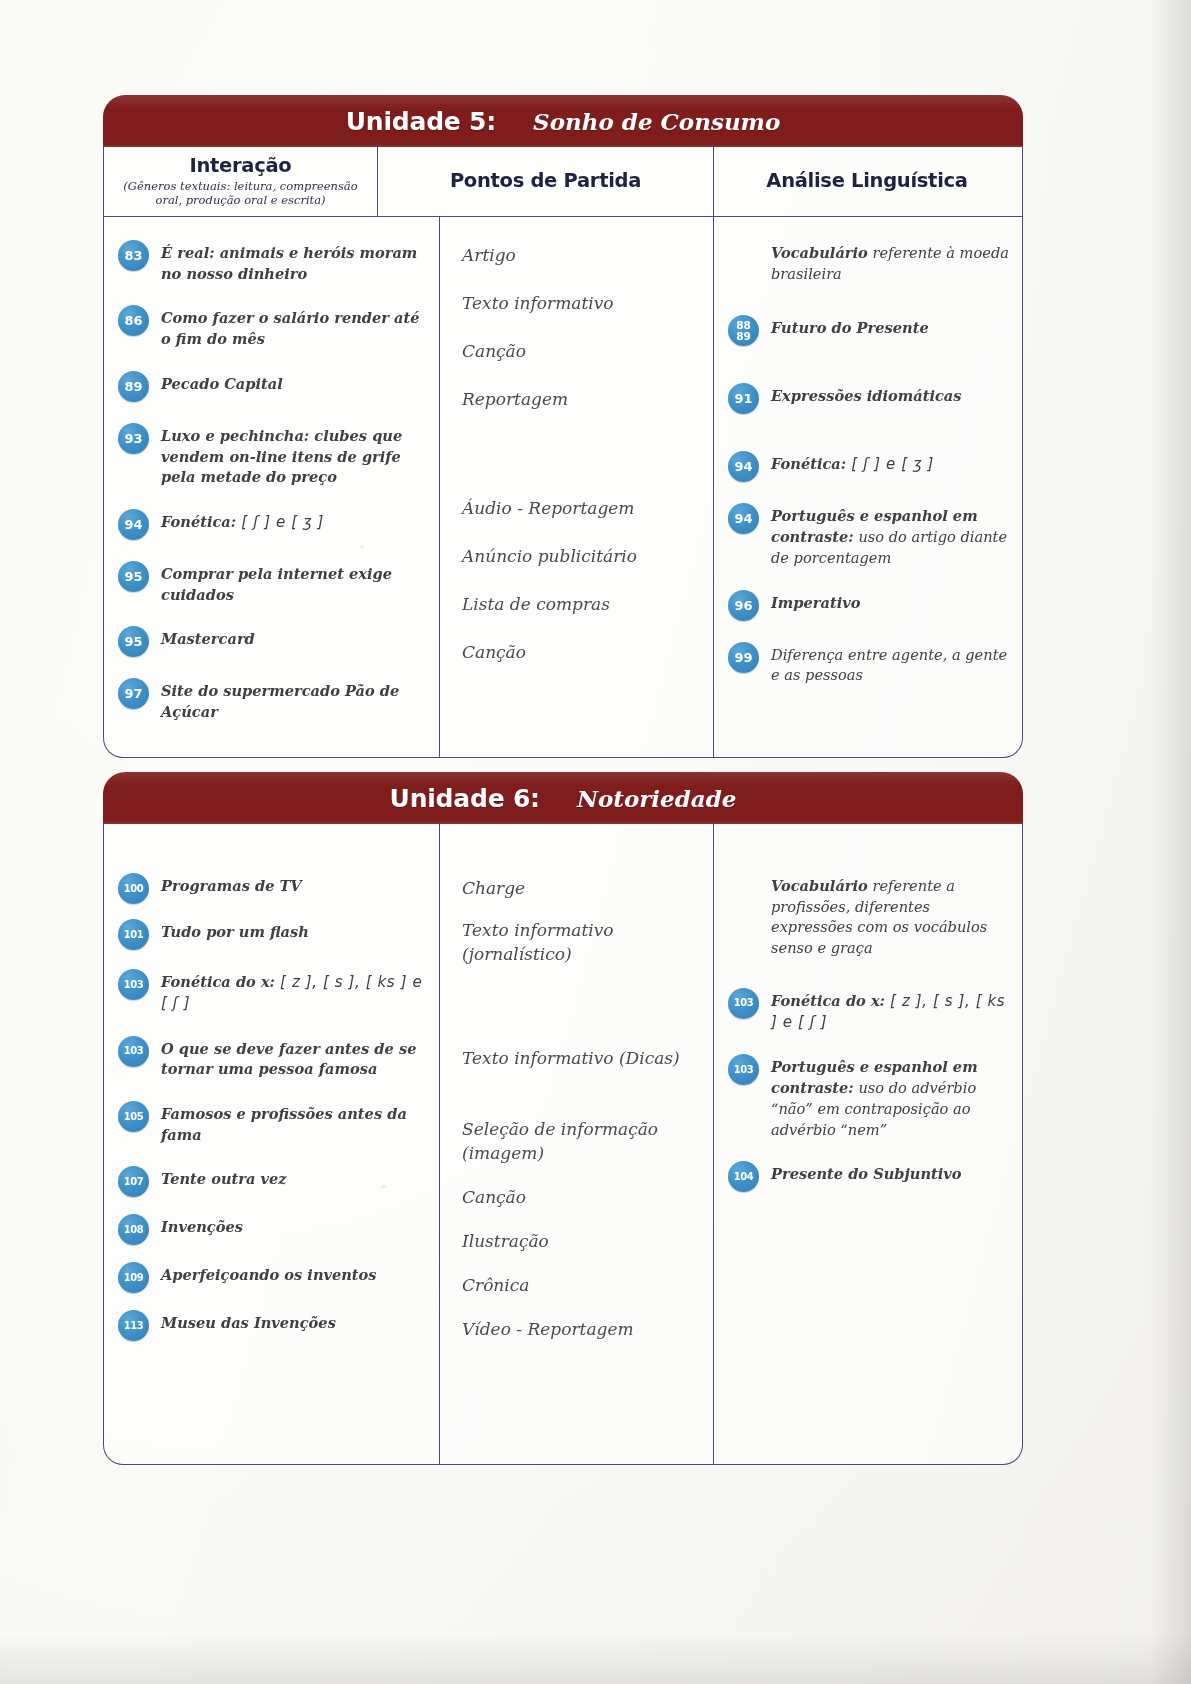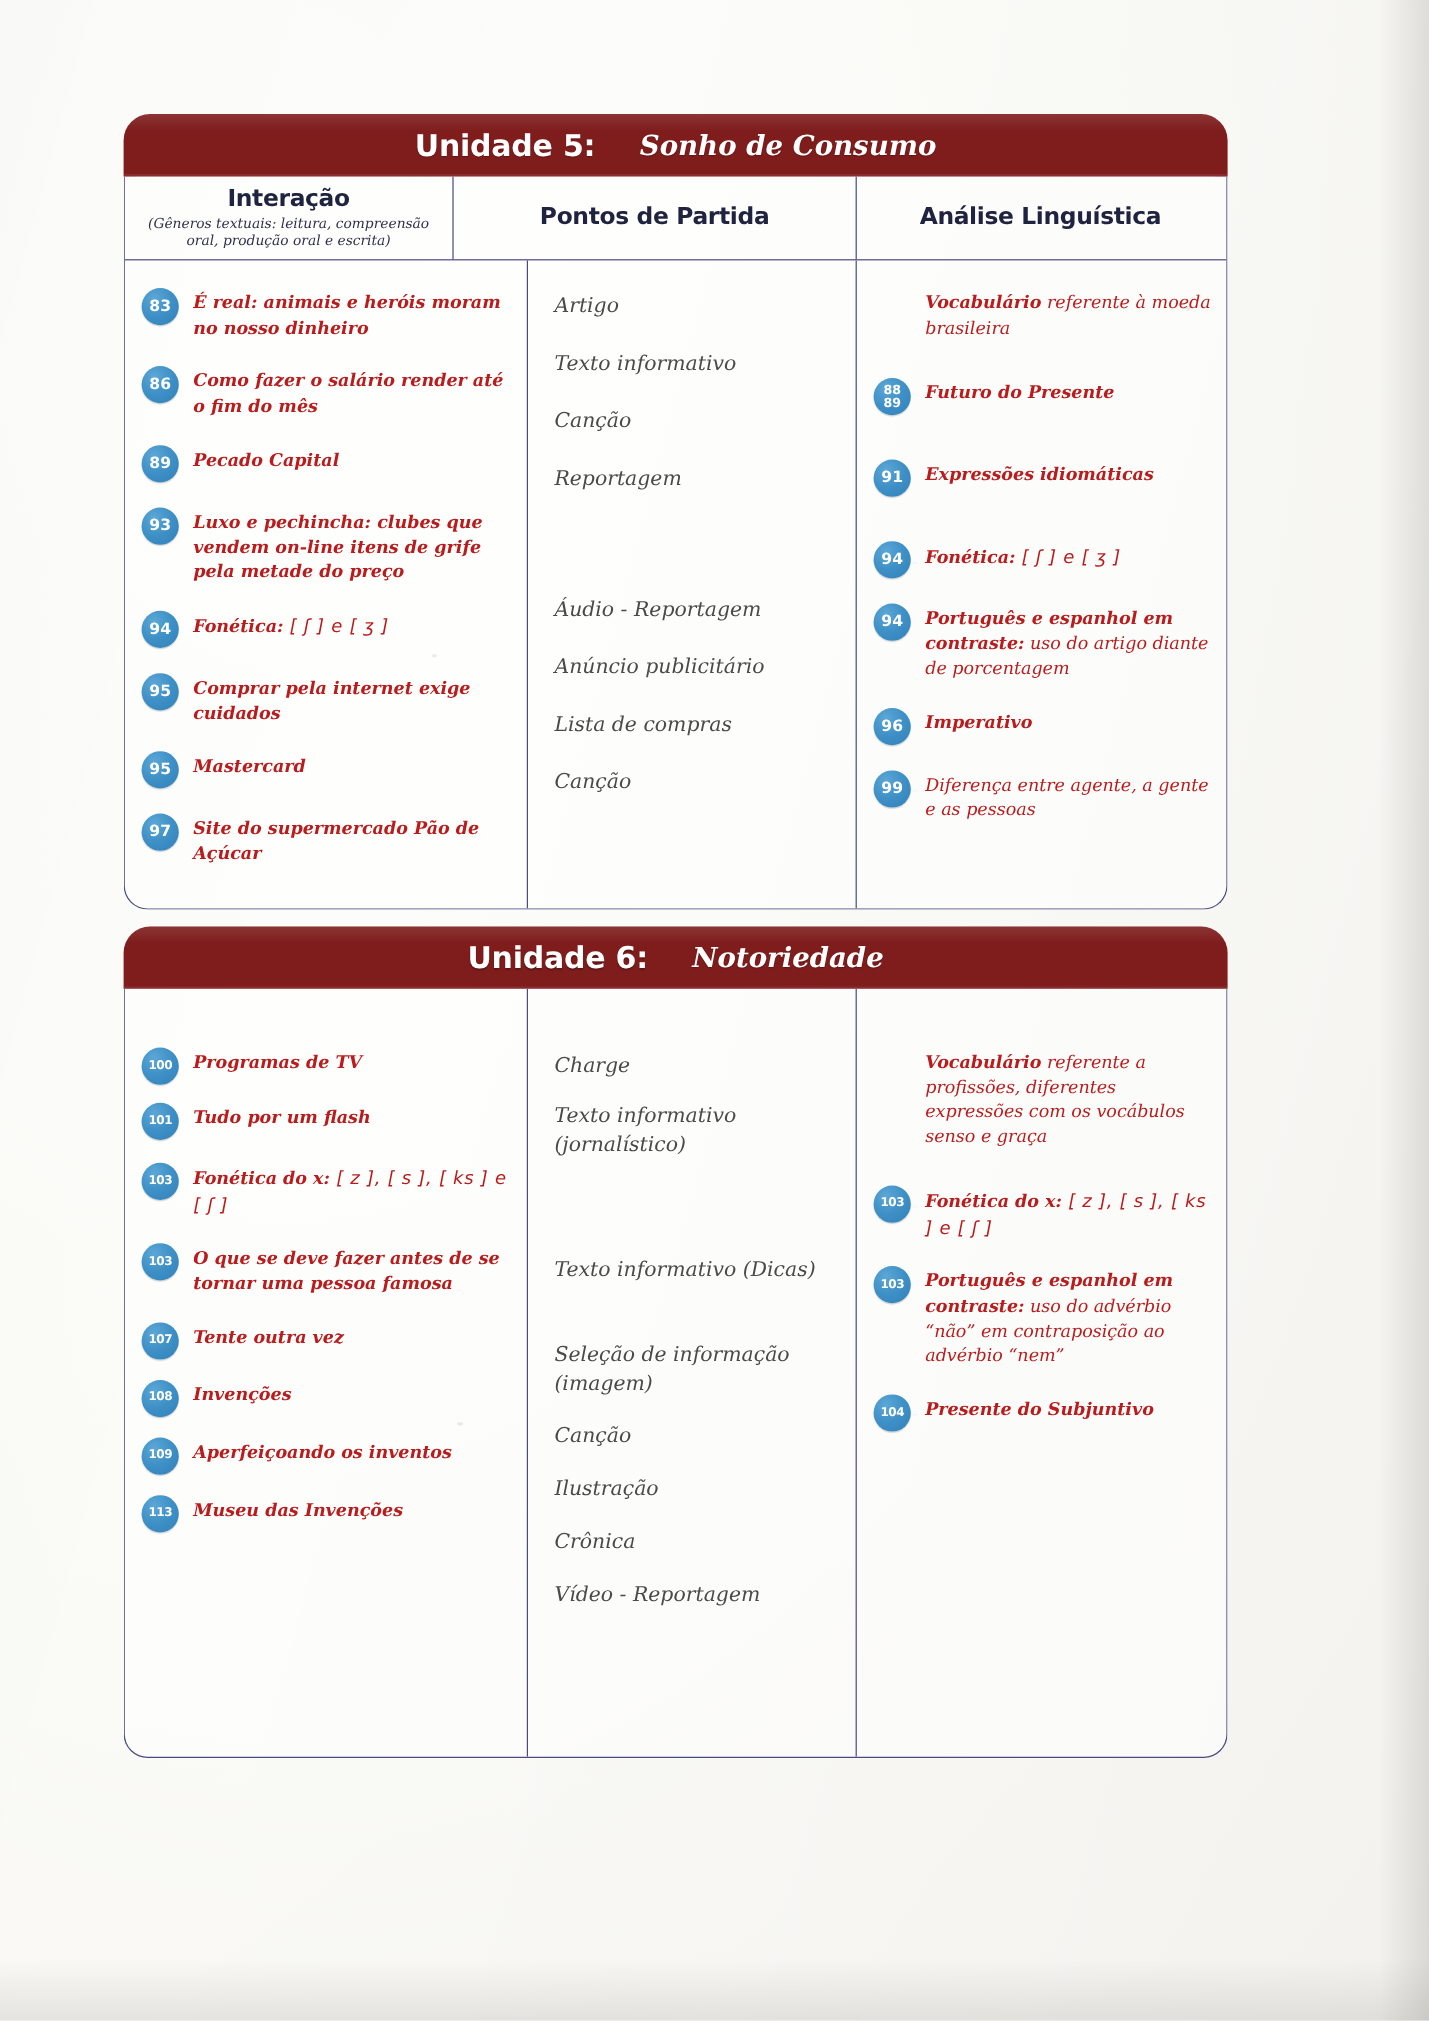--- a/index.html
+++ b/index.html
@@ -168,21 +168,21 @@
   .badge.two-line span { display: block; line-height: 1.05; }
   .badge.w3 { font-size: 10px; letter-spacing: -0.4px; }
   .badge-spacer { width: 31px; height: 31px; }
 
   .item-text {
     font-family: "DejaVu Serif", serif;
     font-style: italic;
     font-weight: bold;
     font-size: 14.6px;
     line-height: 1.42;
-    color: #b91c1c;
+    color: #404040;
     padding-top: 4px;
     flex: 1;
   }
   
   .genre {
     font-family: "DejaVu Serif", serif;
     font-style: italic;
     font-weight: normal;
     font-size: 17px;
     line-height: 1.42;
@@ -397,20 +397,26 @@
               <span>Fonética do x:</span>
               <span class="ipa">[ z ], [ s ], [ ks ] e [ ʃ ]</span>
             </div>
           </div>
           <div class="item">
             <div class="badge-slot">
               <div class="badge w3">103</div>
             </div>
             <div class="item-text">O que se deve fazer antes de se tornar uma pessoa famosa</div>
           </div>
+          <div class="item">
+            <div class="badge-slot">
+              <div class="badge w3">105</div>
+            </div>
+            <div class="item-text">Famosos e profissões antes da fama</div>
+          </div>
           <div class="item" style="margin-bottom:16px;">
             <div class="badge-slot">
               <div class="badge w3">107</div>
             </div>
             <div class="item-text">Tente outra vez</div>
           </div>
           <div class="item" style="margin-bottom:16px;">
             <div class="badge-slot">
               <div class="badge w3">108</div>
             </div>

